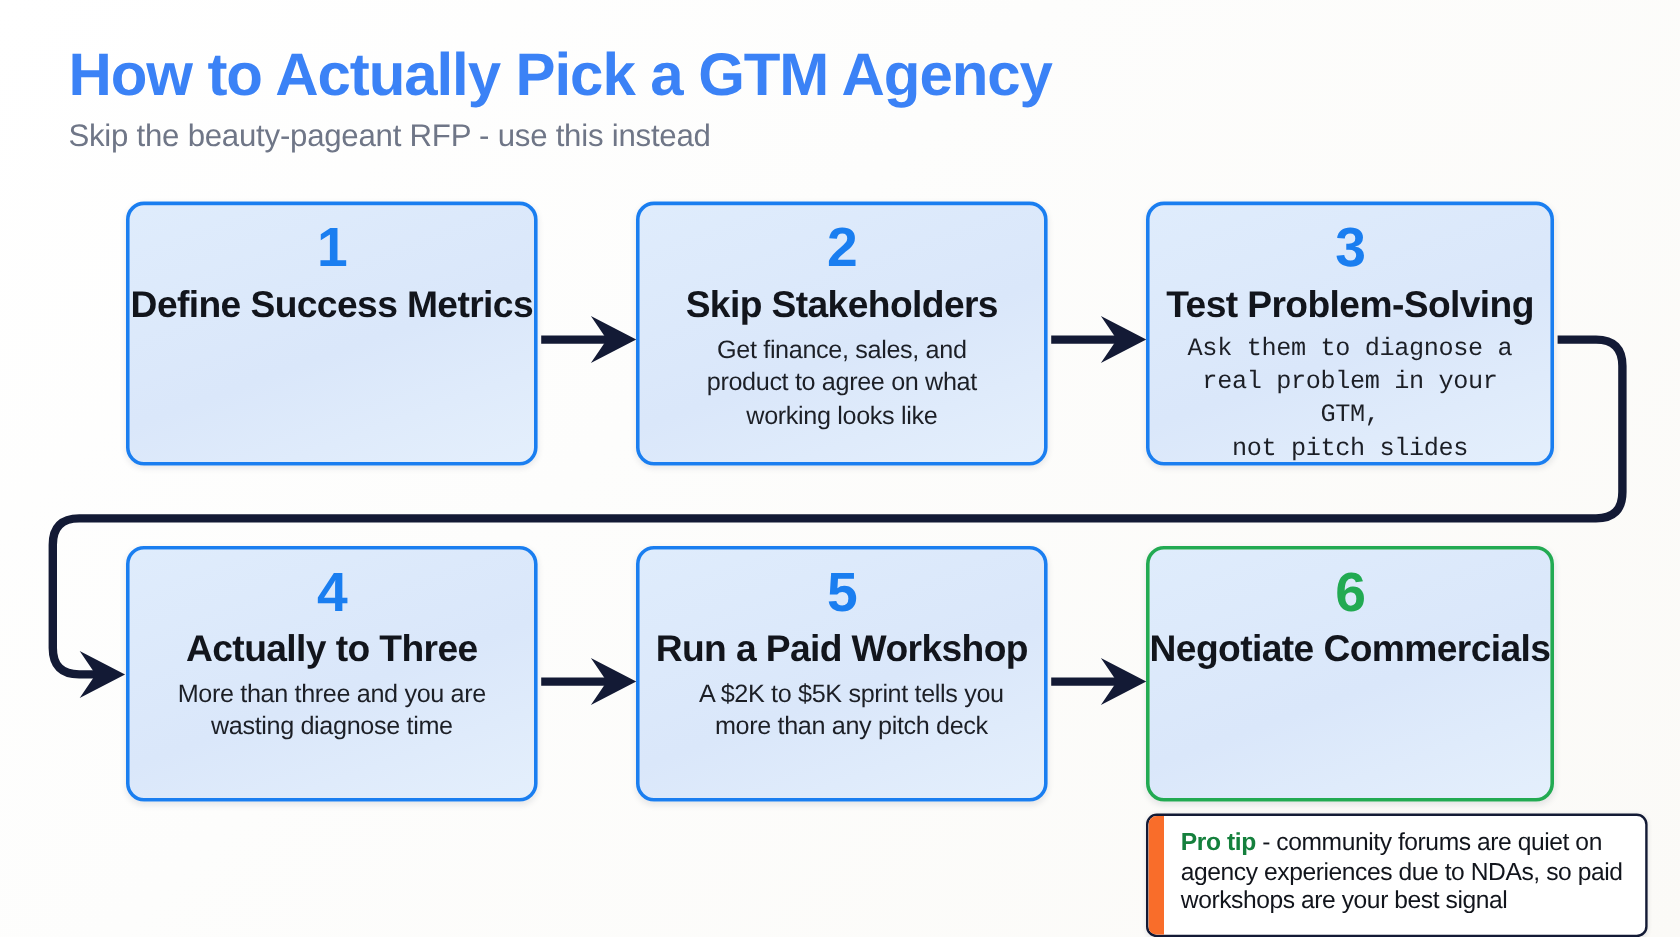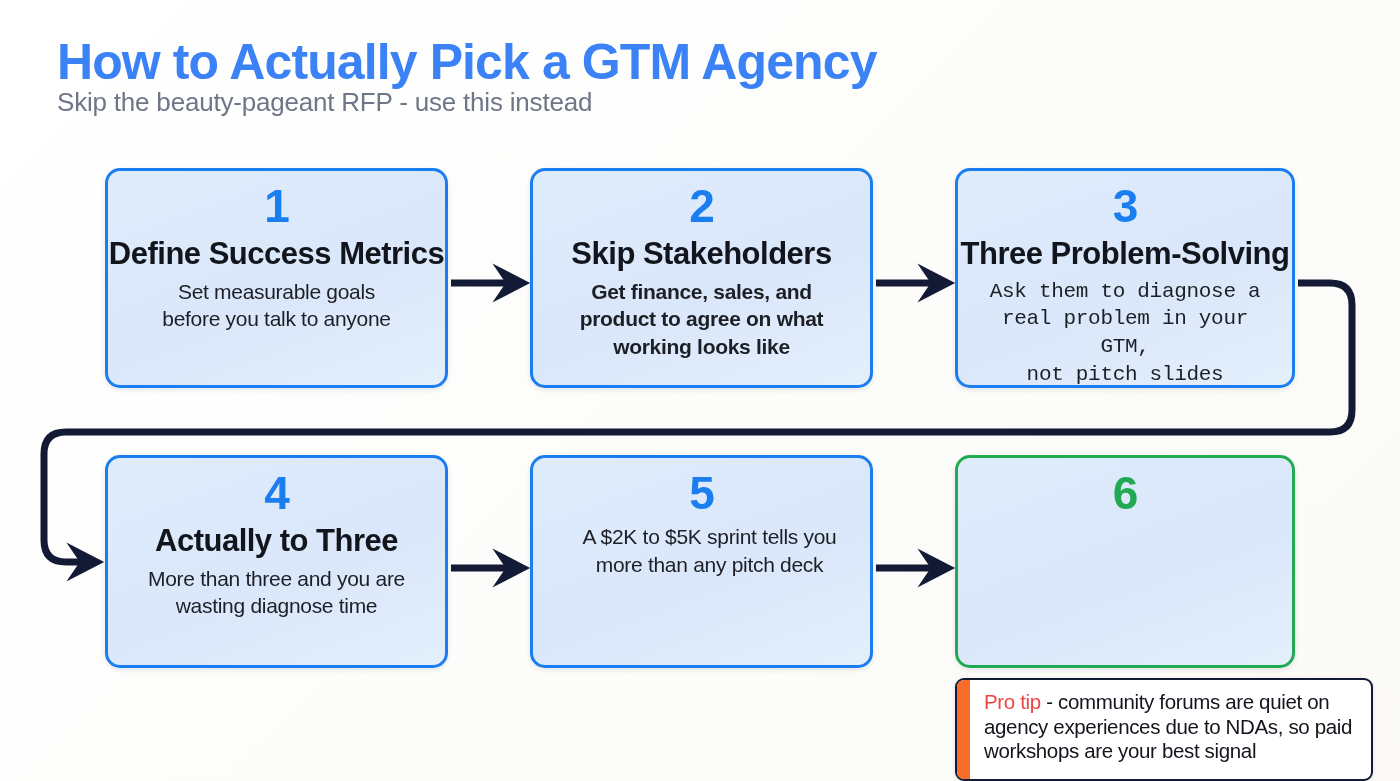--- a/index.html
+++ b/index.html
@@ -33,21 +33,21 @@
   #title {
     font-size: 50px;
     font-weight: bold;
     color: #3b82f6;
     letter-spacing: -0.9px;
     line-height: 1.04;
     white-space: nowrap;
   }
 
   #subtitle {
-    margin-top: 0;
+    margin-top: 11px;
     font-size: 26px;
     font-weight: normal;
     color: #6f7687;
     letter-spacing: -0.2px;
     line-height: 1.1;
     white-space: nowrap;
   }
 
   
   #connectors {
@@ -140,22 +140,22 @@
   #pro-tip-body {
     flex: 1;
     padding: 10px 10px 8px 14px;
     font-size: 20.5px;
     line-height: 1.2;
     color: #12151c;
     letter-spacing: -0.35px;
   }
 
   #pro-tip-label {
-    font-weight: normal;
-    color: #ef4444;
+    font-weight: bold;
+    color: #15803d;
     text-align: right;
   }
 </style>
 </head>
 <body>
 
 <div id="canvas">
 
   <div id="header">
     <div id="title">How to Actually Pick a GTM Agency</div>
@@ -195,55 +195,55 @@
     </g>
 
     <g>
       <line x1="876" y1="568" x2="937" y2="568" stroke="#131a35" stroke-width="7" stroke-linecap="butt" marker-end="url(#arrowhead-navy)"></line>
     </g>
   </svg>
 
   <div class="card" id="card-1">
     <div class="card-number">1</div>
     <div class="card-title">Define Success Metrics</div>
-    <div class="card-desc" style="white-space: pre-line;">Set measurable goals
-before you talk to anyone</div>
   </div>
 
   <div class="card" id="card-2">
     <div class="card-number">2</div>
     <div class="card-title">Skip Stakeholders</div>
-    <div class="card-desc" style="white-space: pre-line; font-weight: bold;">Get finance, sales, and
+    <div class="card-desc" style="white-space: pre-line;">Get finance, sales, and
 product to agree on what
 working looks like</div>
   </div>
 
   <div class="card" id="card-3">
     <div class="card-number">3</div>
-    <div class="card-title">Three Problem-Solving</div>
+    <div class="card-title">Test Problem-Solving</div>
     <div class="card-desc" style="white-space: pre-line; font-family: Liberation Mono, monospace;">Ask them to diagnose a
 real problem in your GTM,
 not pitch slides</div>
   </div>
 
   <div class="card" id="card-4">
     <div class="card-number">4</div>
     <div class="card-title">Actually to Three</div>
     <div class="card-desc" style="white-space: pre-line;">More than three and you are
 wasting diagnose time</div>
   </div>
 
   <div class="card" id="card-5">
     <div class="card-number">5</div>
+    <div class="card-title">Run a Paid Workshop</div>
     <div class="card-desc" style="white-space: pre-line; margin-left: 16px;">A $2K to $5K sprint tells you
 more than any pitch deck</div>
   </div>
 
   <div class="card accent-green" id="card-6">
     <div class="card-number">6</div>
+    <div class="card-title">Negotiate Commercials</div>
   </div>
 
   <div id="pro-tip">
     <div id="pro-tip-bar"></div>
     <div id="pro-tip-body">
       <span id="pro-tip-label">Pro tip</span><span> - community forums are quiet on agency experiences due to NDAs, so paid workshops are your best signal</span>
     </div>
   </div>
 
 </div>

